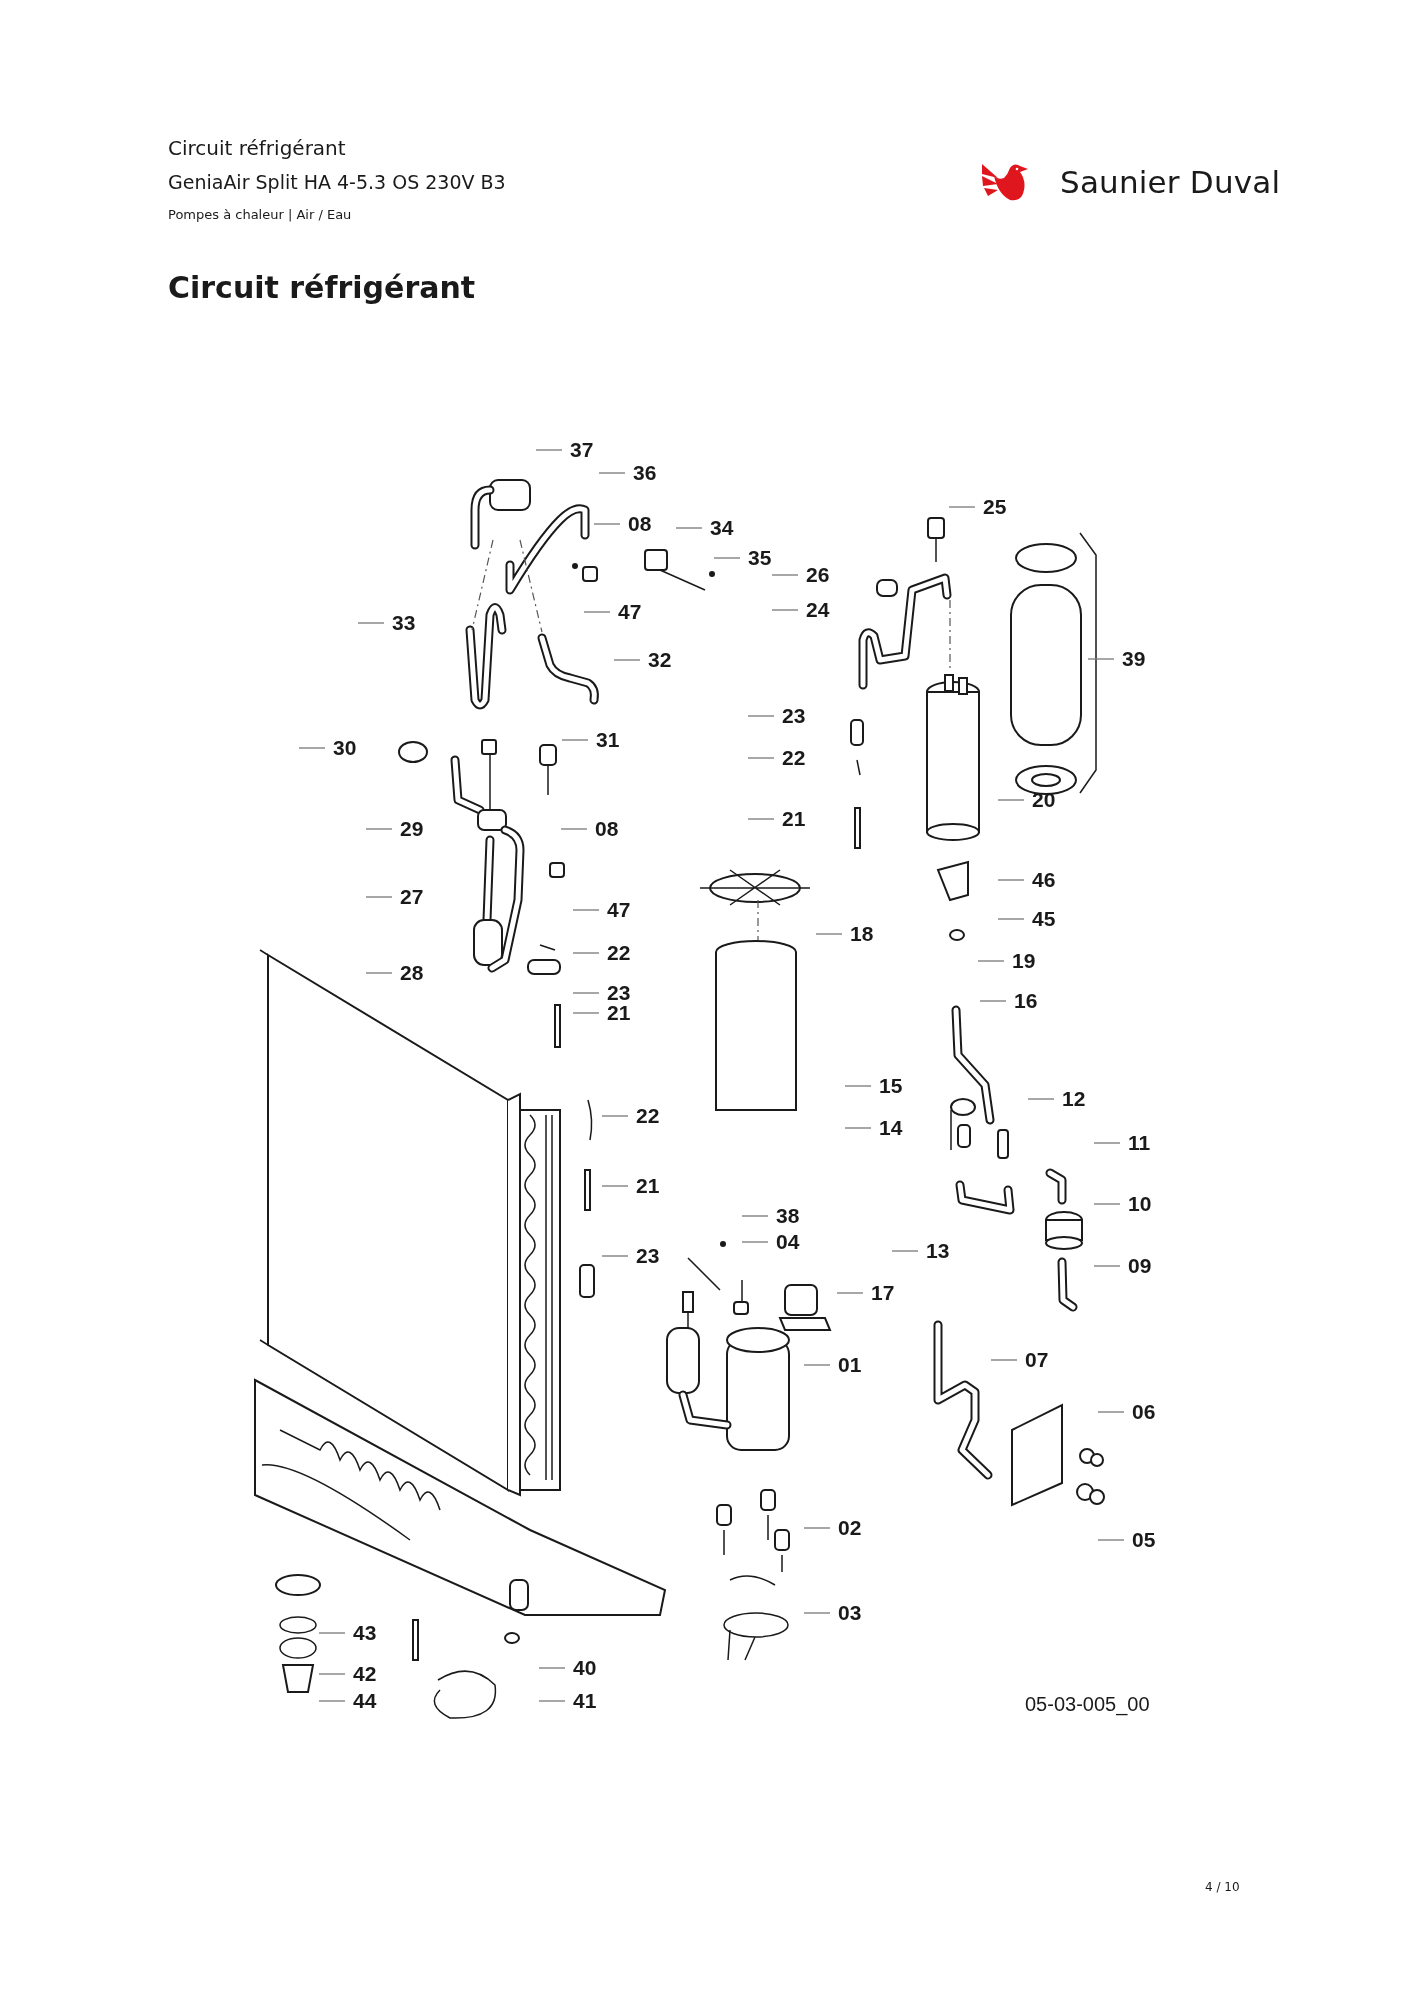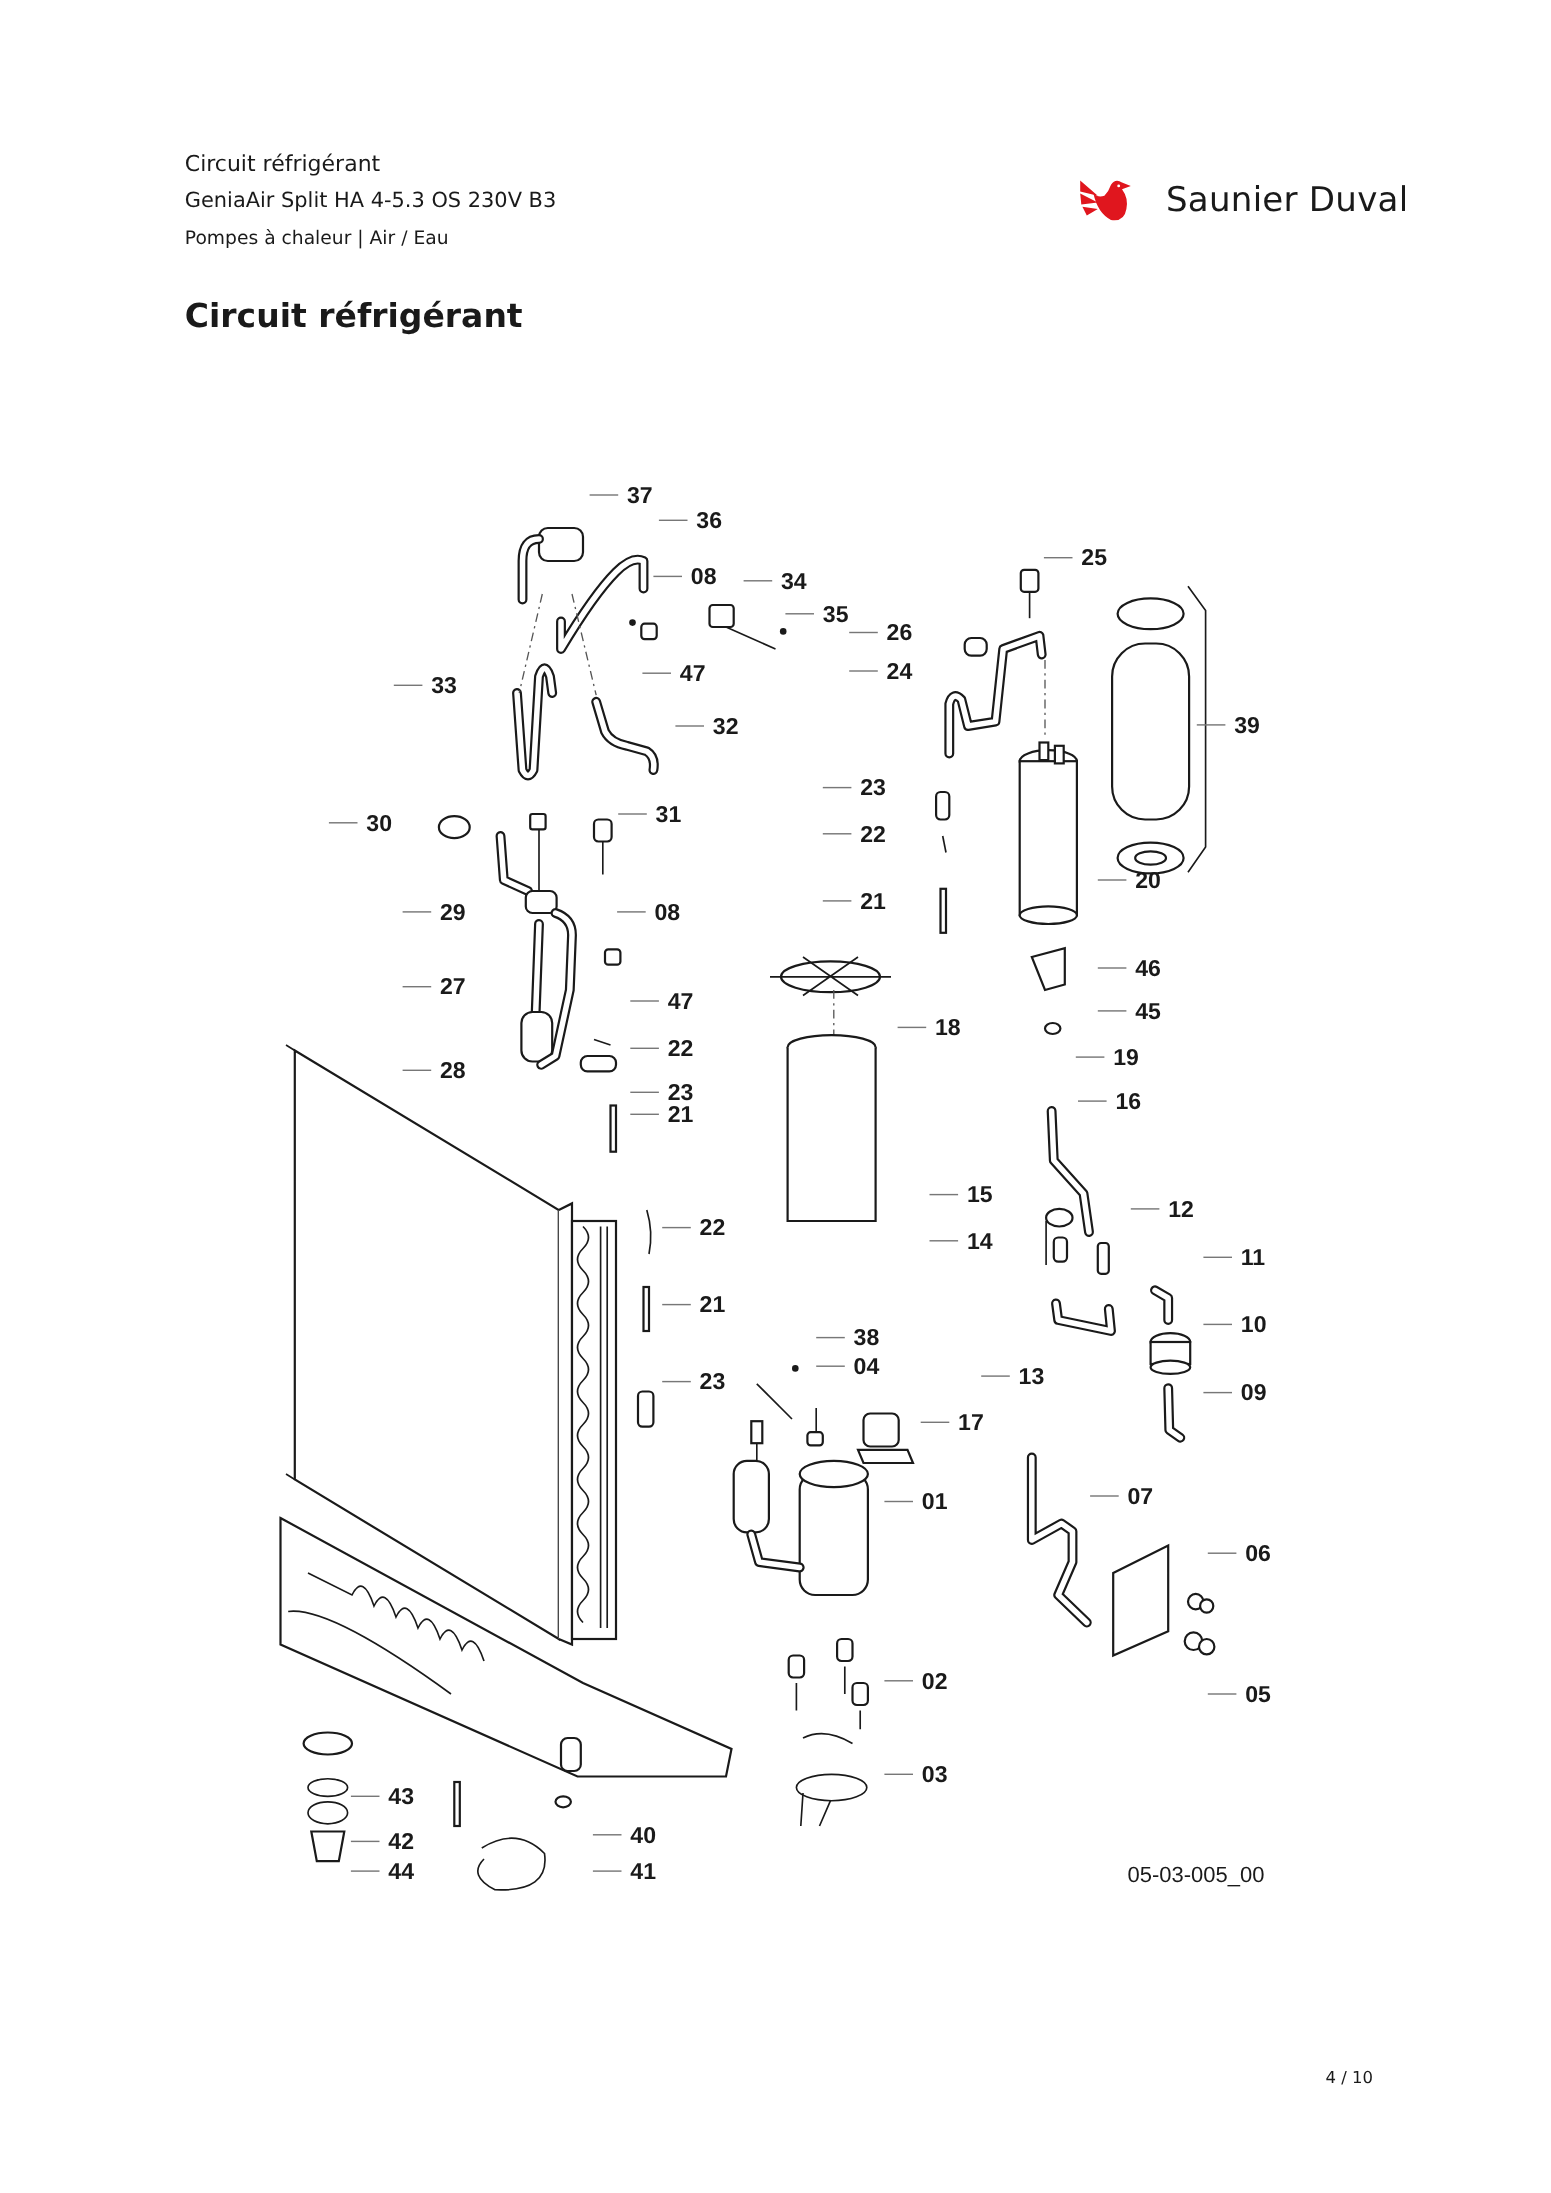--- a/index.html
+++ b/index.html
@@ -1,24 +1,24 @@
 <!DOCTYPE html>
 <html><head>
 <meta charset="utf-8">
 <style>
   html, body { margin: 0; padding: 0; background: #ffffff; }
   body { width: 1410px; height: 1994px; position: relative; overflow: hidden;
          font-family: "DejaVu Sans", sans-serif; color: #1a1a1a; }
   .hdr-line1 { position: absolute; left: 168px; top: 136px; font-size: 20px; }
   .hdr-line2 { position: absolute; left: 168px; top: 171px; font-size: 19px; }
-  .hdr-line3 { position: absolute; left: 168px; top: 207px; font-size: 17px; }
+  .hdr-line3 { position: absolute; left: 168px; top: 207px; font-size: 13px; }
   .page-title { position: absolute; left: 168px; top: 270px; font-size: 30px; font-weight: bold; }
   .logo { position: absolute; left: 980px; top: 160px; display: flex; align-items: center; }
   .logo-text { font-size: 31px; margin-left: 30px; color: #1a1a1a; letter-spacing: 0.2px; }
-  .page-number { position: absolute; left: 1205px; top: 1880px; font-size: 15px; }
+  .page-number { position: absolute; left: 1205px; top: 1880px; font-size: 12px; }
   #diagram { position: absolute; left: 0; top: 0; width: 1410px; height: 1994px; }
   .callout-text { font-family: "Liberation Sans", sans-serif; font-weight: bold; font-size: 21px; fill: #1a1a1a; }
   .drawing-id { font-family: "Liberation Sans", sans-serif; font-size: 20px; fill: #1a1a1a; }
   .part { fill: #ffffff; stroke: #1a1a1a; stroke-width: 2; }
   .pipe { fill: none; stroke: #1a1a1a; stroke-width: 9; stroke-linecap: round; stroke-linejoin: round; }
   .pipe-in { fill: none; stroke: #ffffff; stroke-width: 5; stroke-linecap: round; stroke-linejoin: round; }
   .thin { fill: none; stroke: #1a1a1a; stroke-width: 1.5; }
   .dash { fill: none; stroke: #555; stroke-width: 1.2; stroke-dasharray: 8 4 2 4; }
   .leader { fill: none; stroke: #777; stroke-width: 1.3; }
   .dot { fill: #1a1a1a; }

